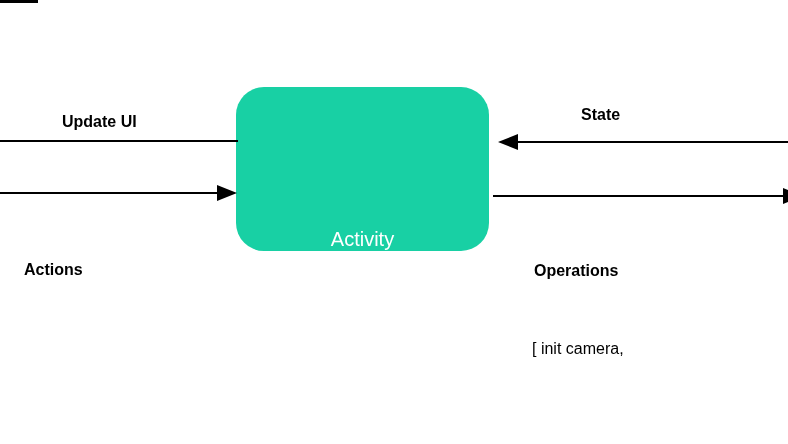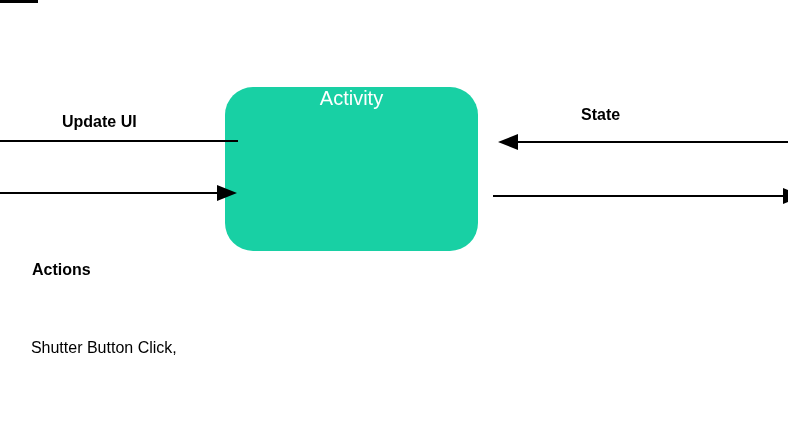--- a/index.html
+++ b/index.html
@@ -24,28 +24,28 @@
     border-bottom:8px solid transparent;
     border-right:20px solid #000000;
   }
   .label {
     position:absolute;
     font-size:16px;
     line-height:26px;
     white-space:pre;
   }
   .bold { font-weight:bold; }
-  .indent-head { margin-left:10px; }
+  .indent-head { margin-left:2px; }
   .indent-small { margin-left:3px; }
   .node {
     position:absolute;
-    left:225px; top:87px;
+    left:236px; top:87px;
     width:253px; height:164px;
     border-radius:28px;
-    display:flex; align-items:flex-start; justify-content:center;
+    display:flex; align-items:flex-end; justify-content:center;
     font-size:20px;
   }
   .topbar {
     position:absolute;
     left:0; top:0; width:38px; height:3px;
     background:#000000;
   }
 </style>
 </head>
 <body>
@@ -59,37 +59,38 @@
   </div>
 
   <div class="hline" style="left:0; top:140px; width:238px;"></div>
   <div class="label bold" style="left:62px; top:109px;">Update UI</div>
 
   <div class="hline" style="left:0; top:192px; width:220px;"></div>
   <div class="arrowhead-right" style="left:217px; top:185px;"></div>
 
   <div class="label" style="left:22px; top:205px;">
     <div class="bold indent-head">Actions</div>
-    <div>  Shutter Button Click,</div>
     
     
     
   </div>
 
   <div class="hline" style="left:516px; top:141px; width:272px;"></div>
   <div class="arrowhead-left" style="left:498px; top:134px;"></div>
 
   <div class="label" style="left:545px; top:50px;margin-left:36px;">
     <div class="bold">State</div>
   </div>
 
   <div class="hline" style="left:493px; top:195px; width:295px;"></div>
   <div class="arrowhead-right" style="left:783px; top:188px;"></div>
 
   <div class="label" style="left:532px; top:206px;">
+    <div class="bold indent-head">Operations</div>
+    <div>[ init camera,</div>
     
     
     
     
     
   </div>
 
 </div>
 
 </body></html>

